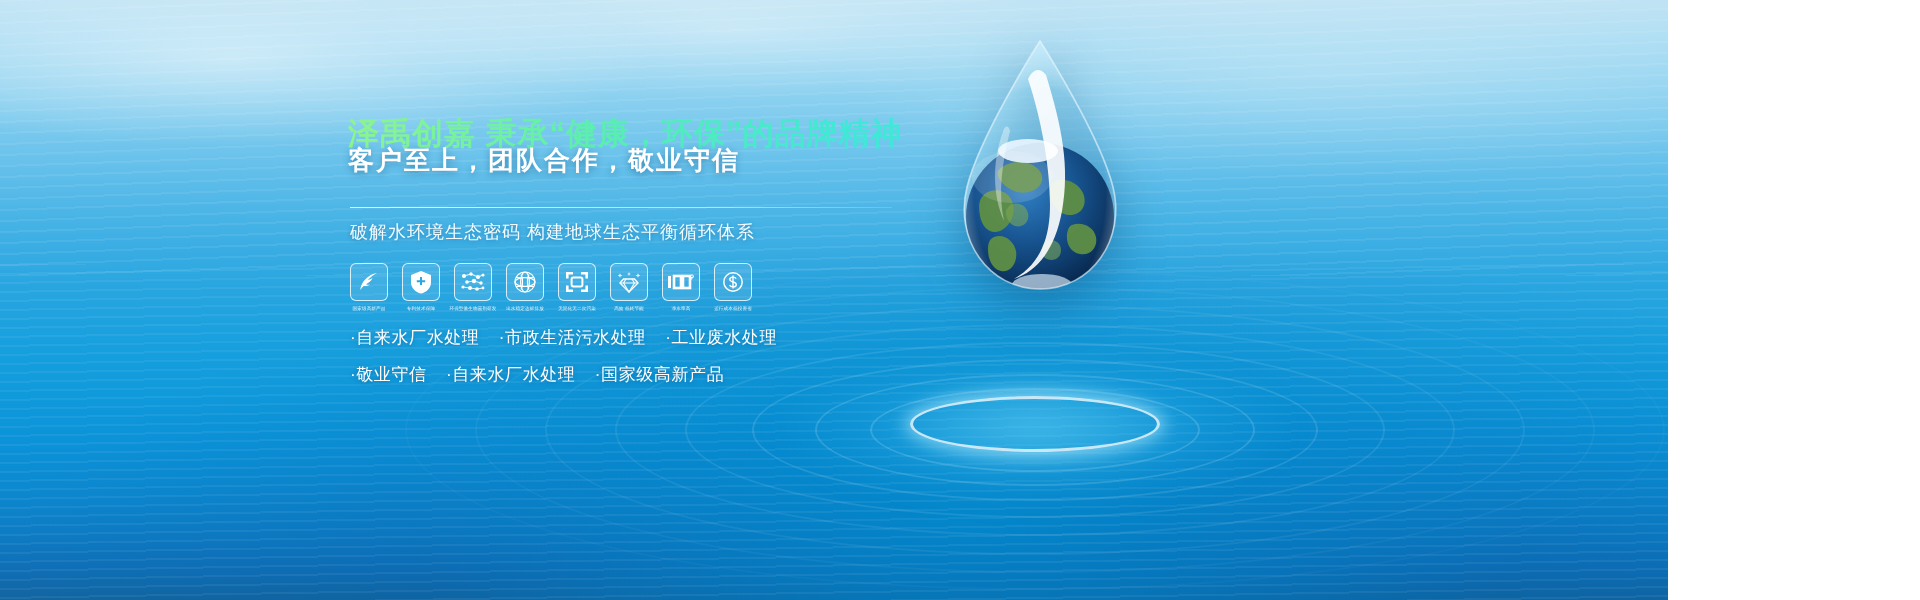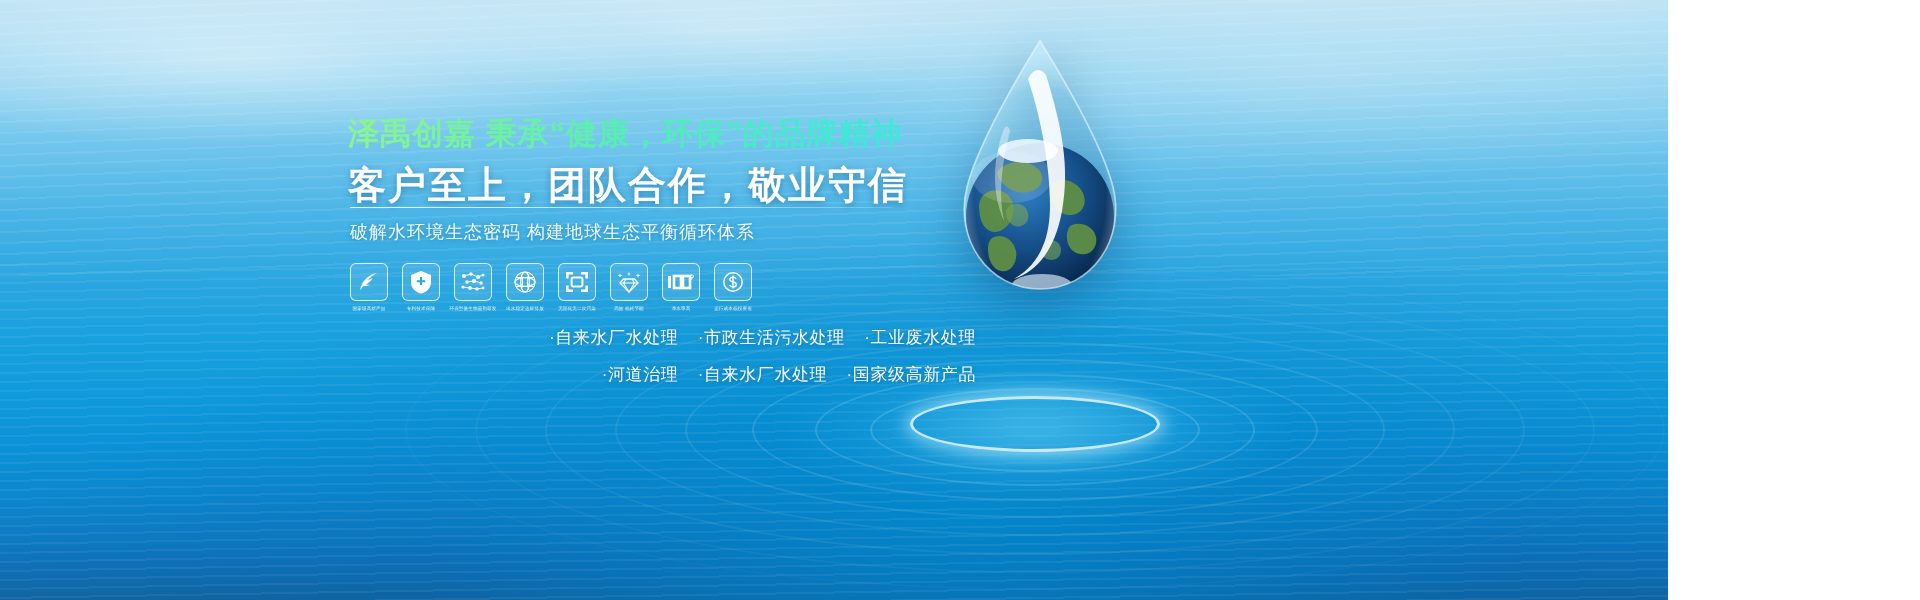--- a/index.html
+++ b/index.html
@@ -86,22 +86,22 @@
   .headline-green {
     position:absolute; top:113px; left:0; width:700px;
     font-size:31px; font-weight:700; letter-spacing:1px; white-space:nowrap;
     color:#6ff09a;
     background:linear-gradient(90deg,#8df58d 0%,#55eeb4 40%,#3fe8d6 72%,#46e6e0 100%);
     -webkit-background-clip:text; background-clip:text;
     -webkit-text-fill-color:transparent;
     text-shadow:none;
   }
   .headline-white {
-    position:absolute; top:160px; left:0; width:700px;
-    font-size:38px; font-weight:700; letter-spacing:2px; white-space:nowrap;
+    position:absolute; top:143px; left:0; width:700px;
+    font-size:26px; font-weight:700; letter-spacing:2px; white-space:nowrap;
     color:#ffffff;
     text-shadow:0 2px 7px rgba(0,70,120,.45);
   }
   .rule {
     position:absolute; top:207px; left:2px; width:542px; height:1px;
     background:linear-gradient(90deg, rgba(255,255,255,.85), rgba(255,255,255,.55) 70%, rgba(255,255,255,.15));
   }
   .tagline {
     position:absolute; top:220px; left:2px; width:700px;
     font-size:18px; font-weight:400; letter-spacing:1px; white-space:nowrap;
@@ -128,21 +128,20 @@
     color:rgba(255,255,255,.92); white-space:nowrap; overflow:hidden;
     transform:scale(1.35); transform-origin:top center;
   }
 
   
   .services { position:absolute; top:326px; left:2px; width:640px; }
   .svc-row {
     font-size:17px; color:#ffffff; letter-spacing:.6px;
     white-space:nowrap; margin-bottom:14px;
     text-shadow:0 1px 4px rgba(0,70,120,.45);
-    text-align:right;
   }
   .svc-item { margin-right:14px; }
 </style>
 </head>
 <body>
 
 <div class="banner">
 
   <div class="bands"></div>
   <div class="cloudwash"></div>
@@ -330,20 +329,20 @@
 
     </div>
 
     <div class="services">
       <div class="svc-row">
         <span class="svc-item">·自来水厂水处理</span>
         <span class="svc-item">·市政生活污水处理</span>
         <span class="svc-item">·工业废水处理</span>
       </div>
       <div class="svc-row">
-        <span class="svc-item">·河道治理</span>
+        <span class="svc-item">·敬业守信</span>
         <span class="svc-item">·自来水厂水处理</span>
         <span class="svc-item">·国家级高新产品</span>
       </div>
     </div>
 
   </div>
 </div>
 
 </body></html>

